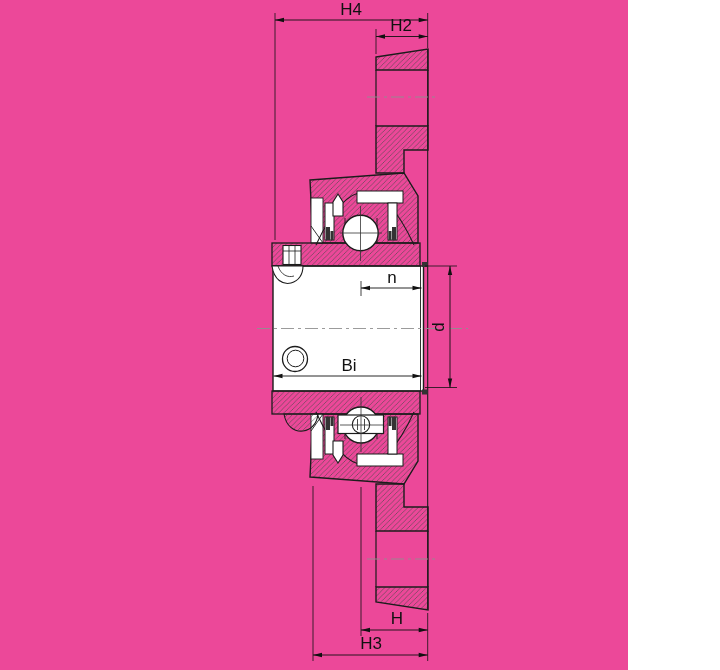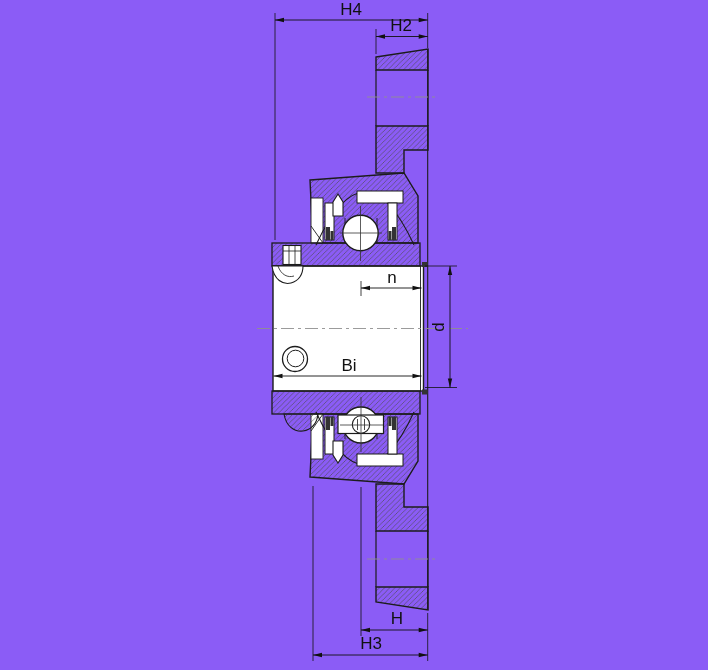--- a/index.html
+++ b/index.html
@@ -1,19 +1,19 @@
 <!DOCTYPE html>
 <html><head>
 <meta charset="utf-8">
 <style>
   html,body{margin:0;padding:0;background:#fff;}
   .canvas{
     position:relative;
-    width:708px;height:670px;
-    background:#8b5cf6;
+    width:628px;height:670px;
+    background:#ec4899;
     font-family:"Liberation Sans", sans-serif;
     overflow:hidden;
   }
   svg{display:block}
   text{
     font-family:"Liberation Sans", sans-serif;
     font-size:17px;
     fill:#111;
   }
 </style>

